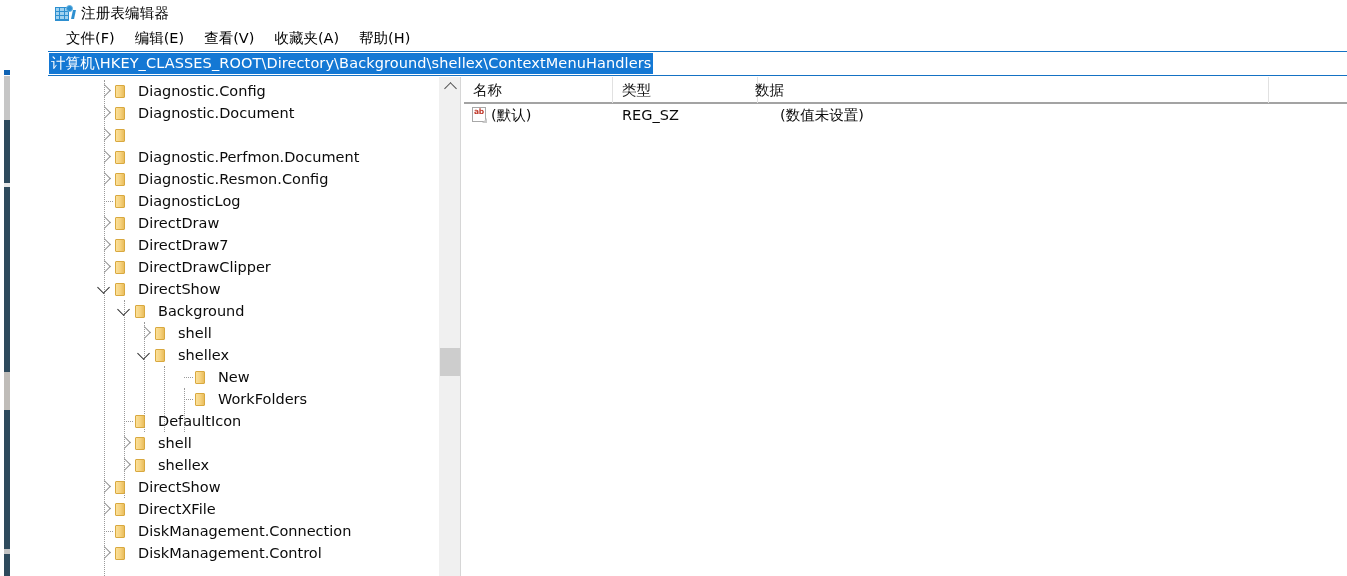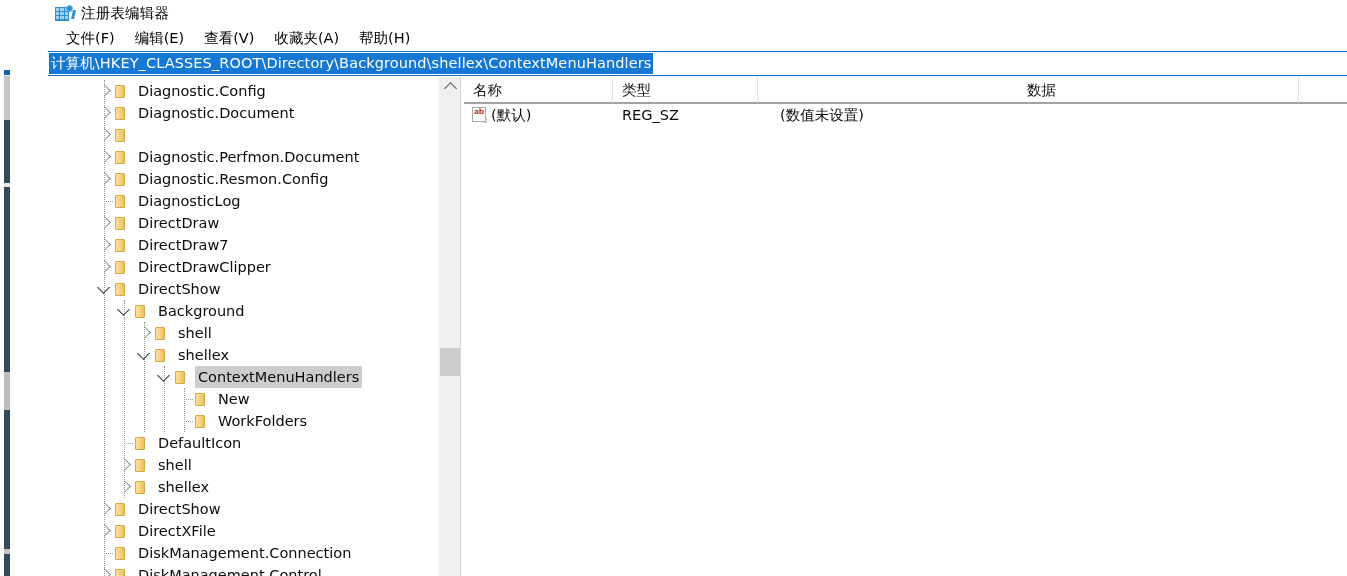--- a/index.html
+++ b/index.html
@@ -551,29 +551,20 @@
           </div>
           <div class="tree-row" style="padding-left: 79px;">
             <span class="expander expanded">
               <span class="chev"></span>
             </span>
             <span class="folder">
               <span class="fbody"></span>
             </span>
             <span class="label">shellex</span>
           </div>
-          <div class="tree-row selected" style="padding-left: 99px;">
-            <span class="expander expanded">
-              <span class="chev"></span>
-            </span>
-            <span class="folder">
-              <span class="fbody"></span>
-            </span>
-            <span class="label">ContextMenuHandlers</span>
-          </div>
           <div class="tree-row" style="padding-left: 119px;">
             <span class="expander leaf">
               <span class="stub" style="left: 7px; top: 11px; width: 9px;"></span>
             </span>
             <span class="folder">
               <span class="fbody"></span>
             </span>
             <span class="label">New</span>
           </div>
           <div class="tree-row" style="padding-left: 119px;">
@@ -658,21 +649,21 @@
       <div class="sb-thumb"></div>
       <div class="sb-edge"></div>
     </div>
 
     <div id="splitter"></div>
 
     <div id="listpane">
       <div id="list-header">
           <div class="col" style="left: 0px; width: 149px;">名称</div>
           <div class="col" style="left: 149px; width: 145px;">类型</div>
-          <div class="col" style="left: 312px; width: 523px; text-align: center;">数据</div>
+          <div class="col" style="left: 282px; width: 523px;">数据</div>
         </div>
       <div id="list-rows">
           <div class="list-row">
             <span class="ab-icon">
               <span class="page"></span>
               <span class="abtext">ab</span>
               <span class="fold"></span>
             </span>
             <span class="cell c-name" style="left: 27px;">(默认)</span>
             <span class="cell c-type" style="left: 158px;">REG_SZ</span>

